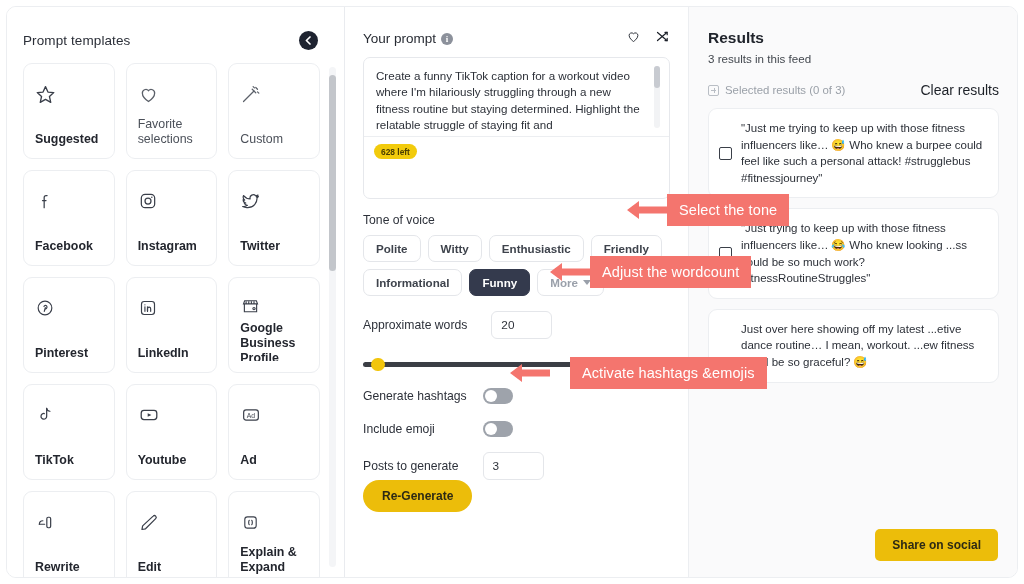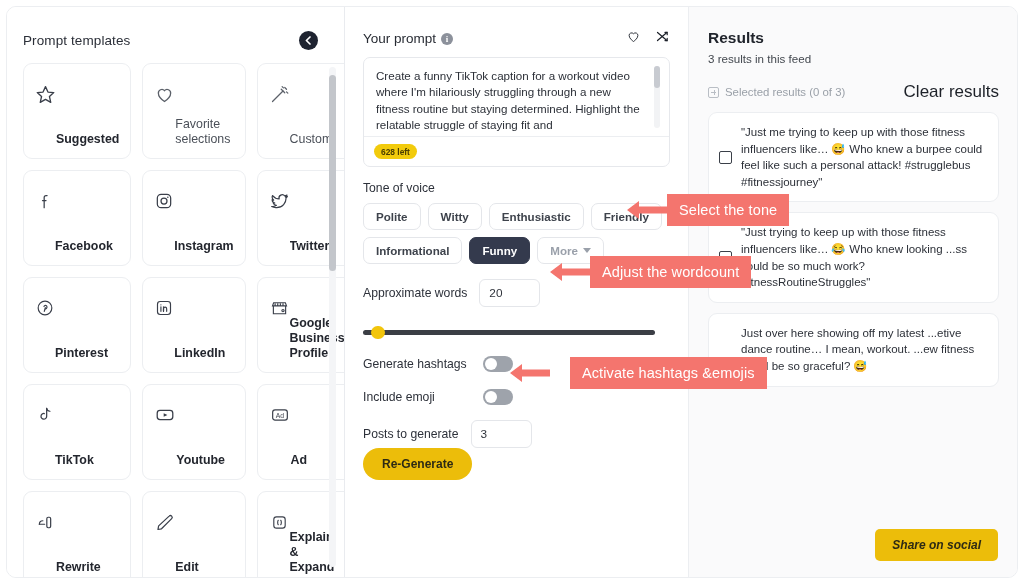--- a/index.html
+++ b/index.html
@@ -67,21 +67,21 @@
     gap: 11px;
   }
   .tpl-card {
     position: relative;
     height: 96px;
     background: #ffffff;
     border: 1px solid #eceef1;
     border-radius: 9px;
     padding: 13px 11px 11px 11px;
     display: flex;
-    flex-direction: row;
+    flex-direction: column;
     cursor: pointer;
   }
   .tpl-icon {
     height: 34px;
     display: flex; align-items: center;
     color: #3a3f4a;
   }
   .tpl-label {
     margin-top: auto;
     font-size: 12.4px;
@@ -130,21 +130,21 @@
     text-align: center;
     font-family: "Liberation Serif", serif;
   }
   .mp-head-icons { display: flex; align-items: center; gap: 14px; color: #31353d; }
 
   .prompt-box {
     position: relative;
     border: 1px solid #e6e8ec;
     border-radius: 7px;
     background: #ffffff;
-    height: 110px;
+    height: 142px;
     overflow: hidden;
   }
   .prompt-text {
     padding: 10px 24px 0 12px;
     font-size: 11.6px;
     line-height: 16.4px;
     color: #2c3038;
     height: 76px;
     overflow: hidden;
   }
@@ -207,21 +207,21 @@
     display: flex; align-items: center; gap: 5px;
   }
   .caret {
     width: 0; height: 0;
     border-left: 4px solid transparent;
     border-right: 4px solid transparent;
     border-top: 5px solid #9aa0aa;
   }
 
   .row-inline {
-    display: flex; align-items: center; gap: 12px;
+    display: flex; align-items: center; gap: 24px;
     margin-top: 15px;
   }
   .row-label { font-size: 12.2px; color: #2d313a; }
   .num-input {
     width: 61px; height: 28px;
     border: 1px solid #e4e6ea;
     border-radius: 6px;
     background: #fff;
     font-size: 11.8px;
     color: #30343c;
@@ -318,21 +318,21 @@
     position: relative;
   }
   .plus-box::before, .plus-box::after {
     content: "";
     position: absolute;
     background: #b9bec5;
   }
   .plus-box::before { left: 2px; top: 4.5px; width: 5px; height: 1px; }
   .plus-box::after { left: 4.5px; top: 2px; width: 1px; height: 5px; }
   .clear-results {
-    font-size: 17px;
+    font-size: 14px;
     color: #1d2128;
     cursor: pointer;
   }
 
   .result-card {
     margin-top: 10px;
     background: #ffffff;
     border: 1px solid #eceef1;
     border-radius: 9px;
     padding: 11px 12px 11px 10px;
@@ -359,21 +359,20 @@
     right: 19px; bottom: 16px;
     background: #ecbd0a;
     border: none;
     border-radius: 5px;
     padding: 9px 17px;
     font-size: 12px;
     font-weight: bold;
     color: #2d2a14;
     cursor: pointer;
     font-family: "Liberation Sans", sans-serif;
-    font-style: italic;
   }
 
   
   .annot {
     position: absolute;
     display: flex;
     align-items: center;
     z-index: 40;
     pointer-events: none;
   }

